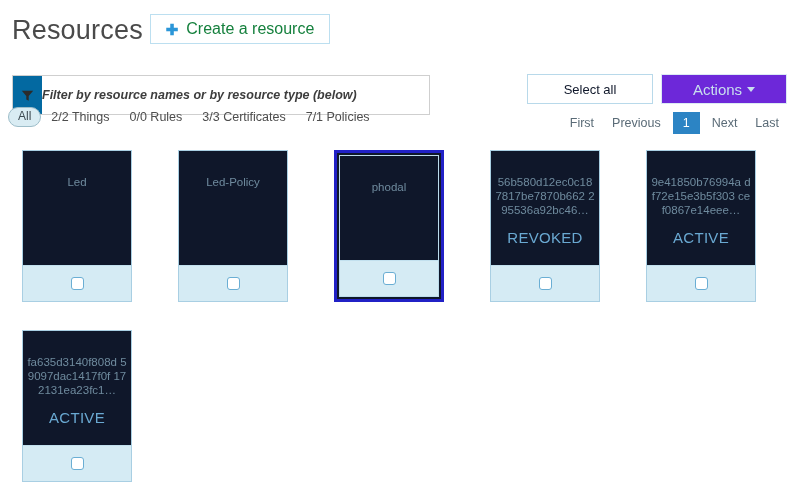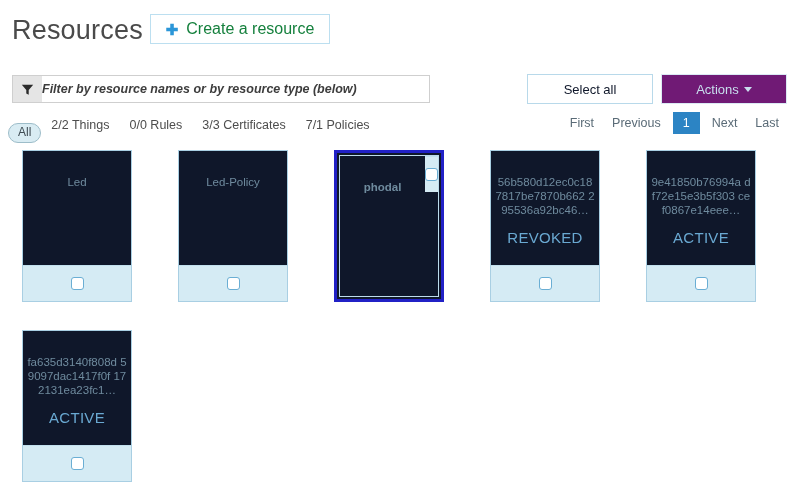--- a/index.html
+++ b/index.html
@@ -27,22 +27,22 @@
   }
   .create-btn .plus {
     color: #2b96d8; font-size: 15px; font-weight: 700;
     margin-right: 8px; line-height: 1;
   }
   .create-btn .create-label { color: #15803d; font-size: 16px; }
 
   
   .filter-wrap {
     position: absolute; left: 12px; top: 75px;
-    width: 418px; height: 28px;
-    border: 1px solid #cfcfcf; background: #e5e5e5;
+    width: 418px; height: 40px;
+    border: 1px solid #cfcfcf; background: #0369a1;
     display: flex; align-items: center;
   }
   .funnel-icon { margin-left: 8px; margin-right: 8px; display: flex; align-items: center; }
   .filter-input {
     flex: 1; border: none; outline: none; height: 100%;
     font-family: "Liberation Sans", sans-serif;
     font-size: 12.5px; font-style: italic; font-weight: bold;
     color: #555;
   }
   .filter-input::placeholder {
@@ -53,38 +53,37 @@
   .type-tabs {
     position: absolute; left: 8px; top: 107px;
     display: flex; align-items: center; gap: 0px;
     font-size: 12.5px; color: #4d4d4d;
   }
   .tab-pill {
     border: 1px solid #9dbdc9; background: #d9ecf3;
     border-radius: 11px; padding: 1px 9px 2px;
     font-size: 12px; color: #3e4b52; cursor: pointer;
     line-height: 15px;
-    margin-top: 16px;
   }
   .tab-item { padding: 0 10px; cursor: pointer; white-space: nowrap; }
 
   
   .select-all-btn {
     position: absolute; left: 527px; top: 74px;
     width: 126px; height: 30px;
     border: 1px solid #b8d9ea; background: #ffffff;
     display: flex; align-items: center; justify-content: center;
     color: #0f172a; font-size: 13px; cursor: pointer;
   }
   .actions-btn {
     position: absolute; left: 661px; top: 74px;
     width: 126px; height: 30px;
-    border: 1px solid #dbeaf4; background: #701a75;
-    display: flex; align-items: center; justify-content: center;
-    color: #c8dfee; font-size: 13px; cursor: default;
+    border: 1px solid #dbeaf4; background: #6d28d9;
+    display: flex; align-items: center; justify-content: center;
+    color: #c8dfee; font-size: 15px; cursor: default;
   }
   .actions-btn .caret {
     margin-left: 5px; border-left: 4px solid transparent;
     border-right: 4px solid transparent; border-top: 5px solid #c8dfee;
     display: inline-block;
   }
 
   
   .pagination {
     position: absolute; right: 12px; top: 112px;
@@ -107,21 +106,21 @@
   .card {
     position: relative; width: 110px; height: 152px;
     border: 1px solid #a9cfe3; background: #0f172a;
     display: flex; flex-direction: column; cursor: pointer;
   }
   .card.selected {
     border: 3px solid #2121c6; padding: 2px;
   }
   .card.selected .card-inner-border {
     border: 1px solid #bcdcec; width: 100%; height: 100%;
-    display: flex; flex-direction: row; font-weight: bold;
+    display: flex; flex-direction: column;
   }
   .card-inner-border { width: 100%; height: 100%; display: flex; flex-direction: column; }
   .card-body {
     flex: 1; display: flex; flex-direction: column;
     align-items: center; padding-top: 24px;
   }
   .card-name {
     font-size: 11.5px; color: #6f8b9e; text-align: center;
     line-height: 14px; word-break: break-all; padding: 0 4px;
   }

